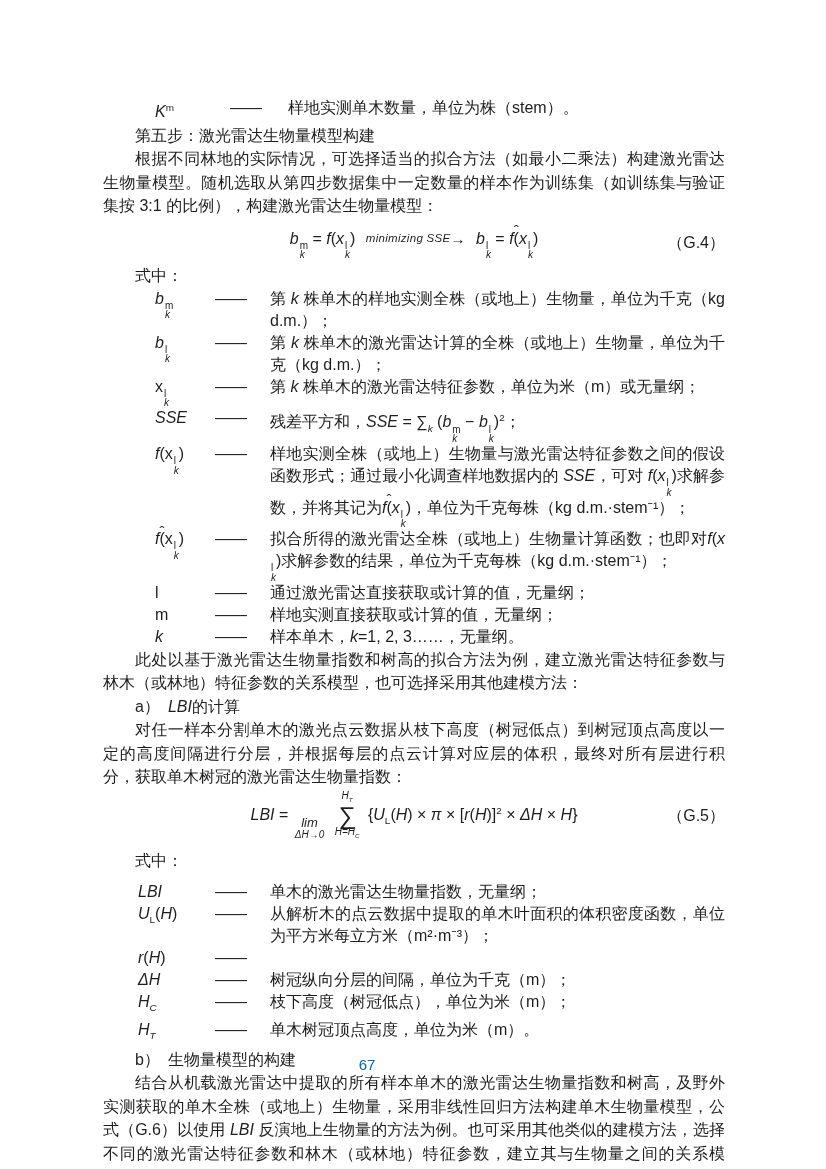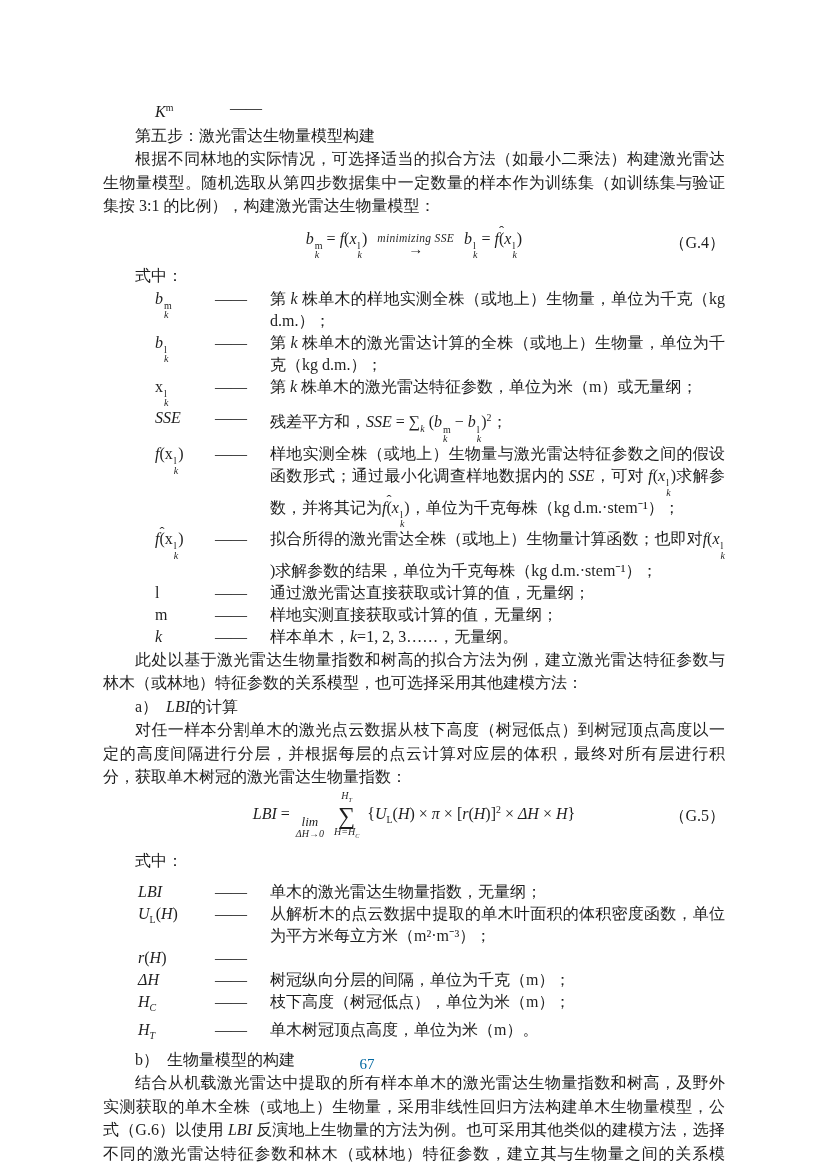--- a/index.html
+++ b/index.html
@@ -1,21 +1,21 @@
 <!DOCTYPE html>
 <html><head>
 <meta charset="utf-8">
 <style>
   html,body{margin:0;padding:0;background:#ffffff;}
   .page{
     position:relative;
     width:734px;height:1169px;
     background:#ffffff;
     color:#1e1e1e;
-    font-family:Liberation Serif, serif;
+    font-family:Liberation Sans, sans-serif;
     font-size:16px;
     line-height:23.5px;
     overflow:hidden;
     border-radius:12px;
   }
   .content{position:absolute;left:103px;top:96px;width:622px;}
   .para{text-align:justify;text-indent:2em;}
   .heading-line{text-indent:2em;}
 
   
@@ -36,21 +36,21 @@
   .ss .s-t{display:block;font-style:normal;}
   .ss .s-b{display:block;font-style:italic;margin-top:0.5px;}
   .fhat{position:relative;display:inline-block;}
   .fhat .hatmark{position:absolute;top:-0.5em;left:0.3em;font-size:0.95em;font-style:normal;}
 
   
   .eq-row{position:relative;text-align:center;}
   .eq-g4{margin:9px 0 5px;}
   .eq-g5{margin:2px 0 8px;}
   .eq-num{position:absolute;right:0;top:50%;transform:translateY(-50%);font-style:normal;}
-  .arrstack{display:inline-flex;flex-direction:column;align-items:center;
+  .arrstack{display:inline-flex;flex-direction:row;align-items:center;
             margin:0 6px;vertical-align:2px;line-height:1;}
   .arr-label{font-size:11.5px;font-style:italic;letter-spacing:0.3px;}
   .arr-sym{font-size:15px;line-height:10px;}
   .sumstack{display:inline-flex;flex-direction:column;align-items:center;
             vertical-align:middle;line-height:1;margin:0 4px;}
   .sum-top,.sum-bot{font-size:10px;font-style:italic;line-height:10px;}
   .sum-sym{font-size:24px;line-height:22px;}
   .limstack{display:inline-flex;flex-direction:column;align-items:center;
             line-height:1;vertical-align:-7px;margin:0 2px;}
   .lim-top{font-style:italic;font-size:13px;line-height:14px;}
@@ -69,20 +69,21 @@
 </style>
 </head>
 <body>
 
 <div class="page">
   <div class="content">
 
     <div class="dl-row top-row">
       <span class="sym"><span class="mvar">K</span><sup class="mrm">m</sup></span>
       <span class="dash">——</span>
+      <span class="def">样地实测单木数量，单位为株（stem）。</span>
     </div>
 
     <div class="heading-line">第五步：激光雷达生物量模型构建</div>
 
     <div class="para">根据不同林地的实际情况，可选择适当的拟合方法（如最小二乘法）构建激光雷达生物量模型。随机选取从第四步数据集中一定数量的样本作为训练集（如训练集与验证集按 3:1 的比例），构建激光雷达生物量模型：</div>
 
     <div class="eq-row eq-g4">
       <span class="eq-body">
         <span class="mvar">b</span><span class="ss">
             <span class="s-t">m</span>

